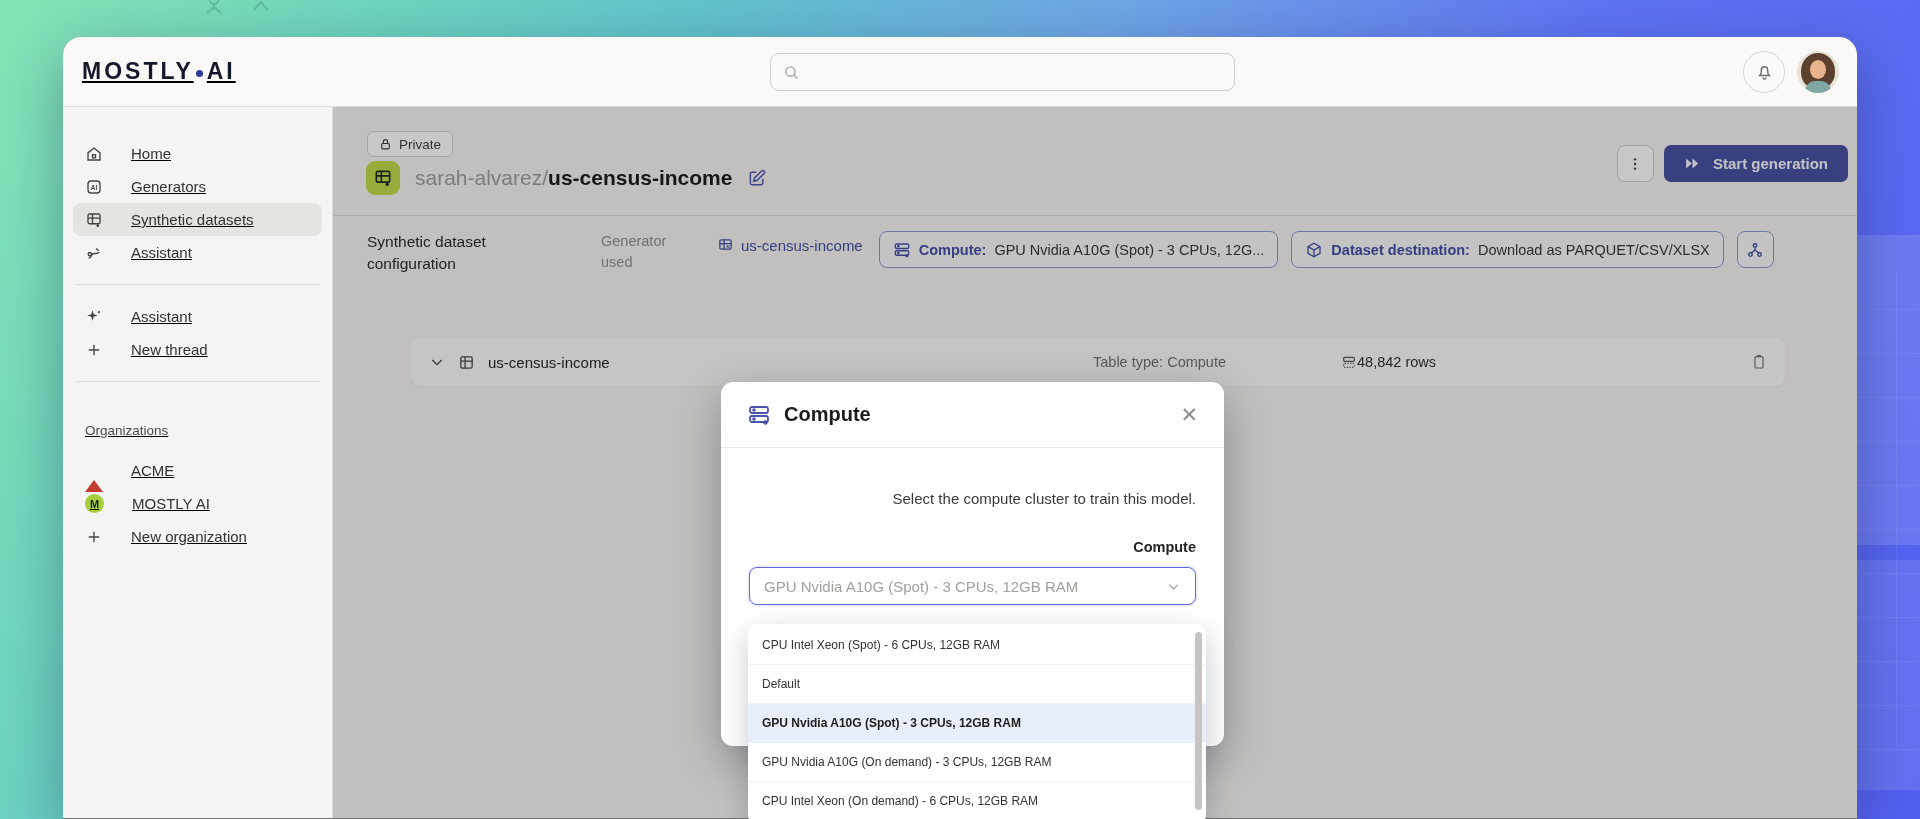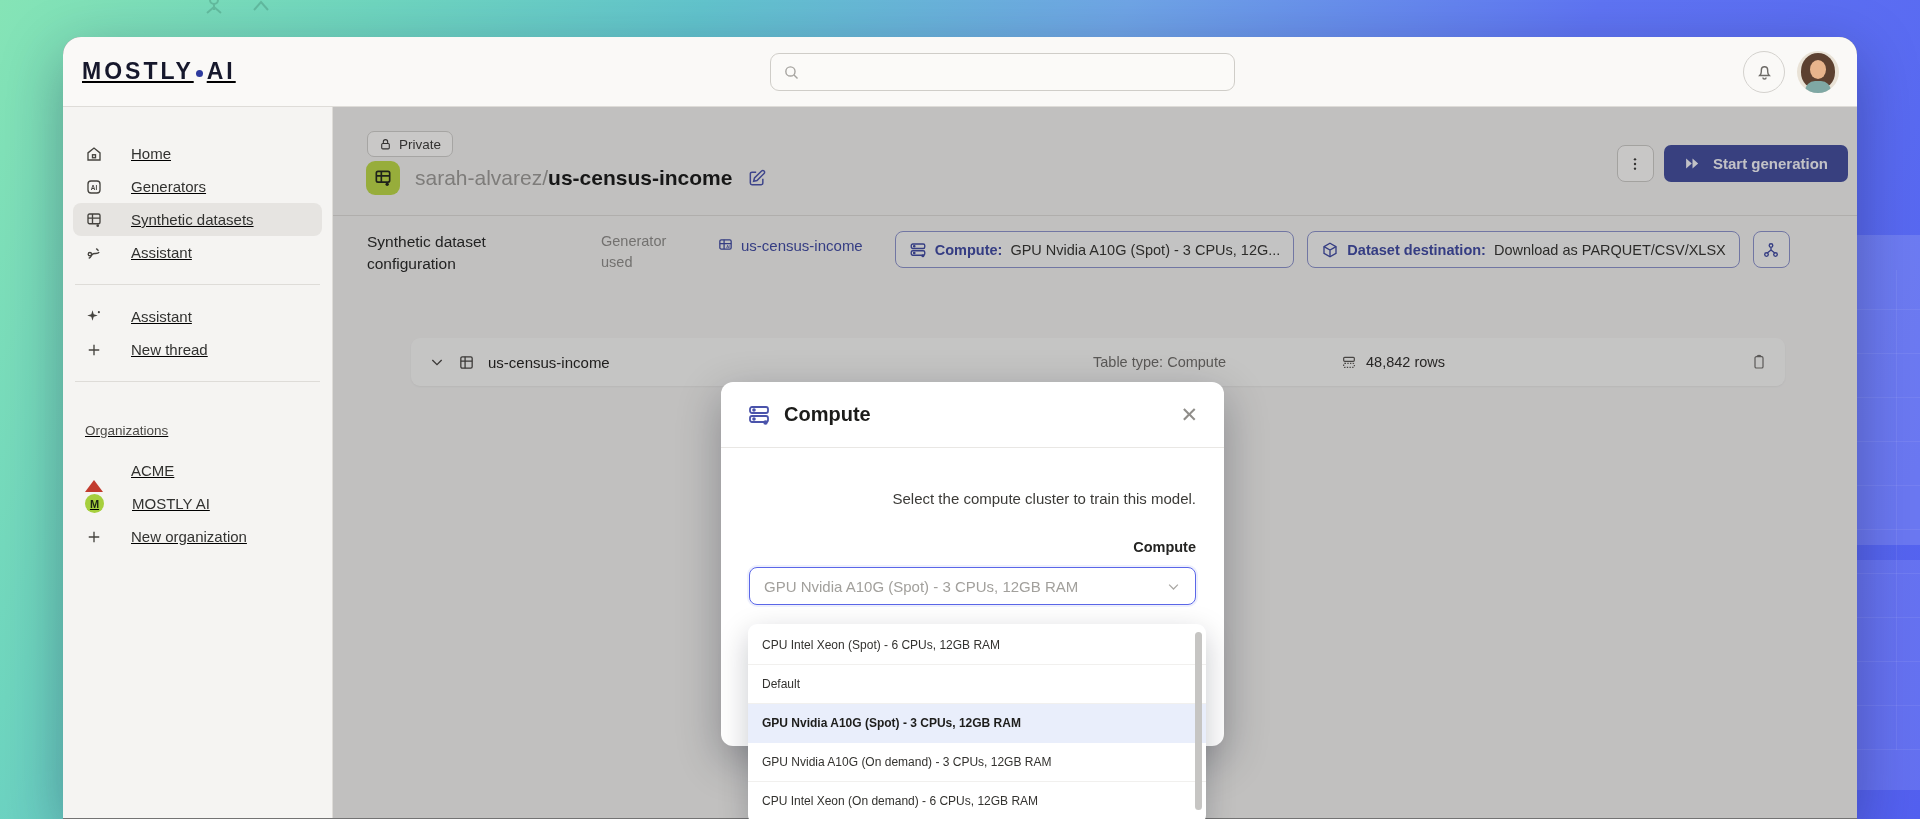--- a/index.html
+++ b/index.html
@@ -75,32 +75,32 @@
     display:flex; align-items:center; gap:12px; font-size:15px; font-weight:600; border:none;
   }
   .divider1 { position:absolute; left:0; right:0; top:108px; height:1px; background:#dbd9d5; }
   .config-row { position:absolute; left:34px; right:14px; top:124px; display:flex; align-items:flex-start; }
   .cfg-head { width:182px; font-size:15.5px; color:#262624; line-height:1.45; font-weight:500; }
   .cfg-gen { width:92px; margin-left:52px; font-size:14.5px; color:#8d8b87; line-height:1.45; }
   .link-chip { display:flex; align-items:center; gap:7px; margin-left:24px; margin-top:6px; color:#3e48a0; font-size:15px; font-weight:500; }
   .chip { display:flex; align-items:center; gap:8px; height:37px; border:1.5px solid #8b91c9; border-radius:8px; padding:0 13px; margin-top:0px; font-size:14.5px; background:rgba(255,255,255,.25); }
   .chip .lbl { color:#3e48a0; font-weight:700; }
   .chip .val { color:#33322f; }
-  .chip-compute { margin-left:32px; }
+  .chip-compute { margin-left:16px; }
   .chip-dest { margin-left:13px; }
   .graph-btn { width:37px; height:37px; margin-left:13px; border:1.5px solid #8b91c9; border-radius:8px; background:rgba(255,255,255,.25); display:flex; align-items:center; justify-content:center; color:#3e48a0; }
   .chip-ic { color:#3e48a0; display:flex; }
   .table-card {
     position:absolute; left:78px; right:72px; top:231px; height:48px; background:#f7f6f4; border-radius:9px;
     display:flex; align-items:center; padding:0 18px; box-shadow:0 1px 2px rgba(0,0,0,.05);
   }
   .tc-left { display:flex; align-items:center; gap:13px; color:#23221f; font-size:15px; font-weight:500; }
   .tc-chev, .tc-grid { color:#45433f; display:flex; }
   .tc-type { position:absolute; left:682px; color:#6e6c68; font-size:14.5px; }
-  .tc-rows { position:absolute; left:930px; display:flex; align-items:flex-end; gap:9px; color:#2c2b28; font-size:14.5px; }
+  .tc-rows { position:absolute; left:930px; display:flex; align-items:flex-end; color:#2c2b28; font-size:14.5px; }
   .tc-rows .ic { color:#55534f; display:flex; }
   .tc-clip { margin-left:auto; color:#6e6c68; display:flex; }
   
   .dim { position:absolute; inset:0; background:rgba(22,22,26,.22); z-index:40; }
   .modal {
     position:absolute; left:721px; top:382px; width:503px; height:364px; background:#ffffff; border-radius:12px;
     z-index:60; box-shadow:0 14px 44px rgba(10,12,30,.30);
   }
   .modal-head { height:66px; display:flex; align-items:center; gap:13px; padding:0 26px; border-bottom:1px solid #e9e7e4; }
   .modal-title { font-size:20px; font-weight:700; color:#1c1c1a; }

